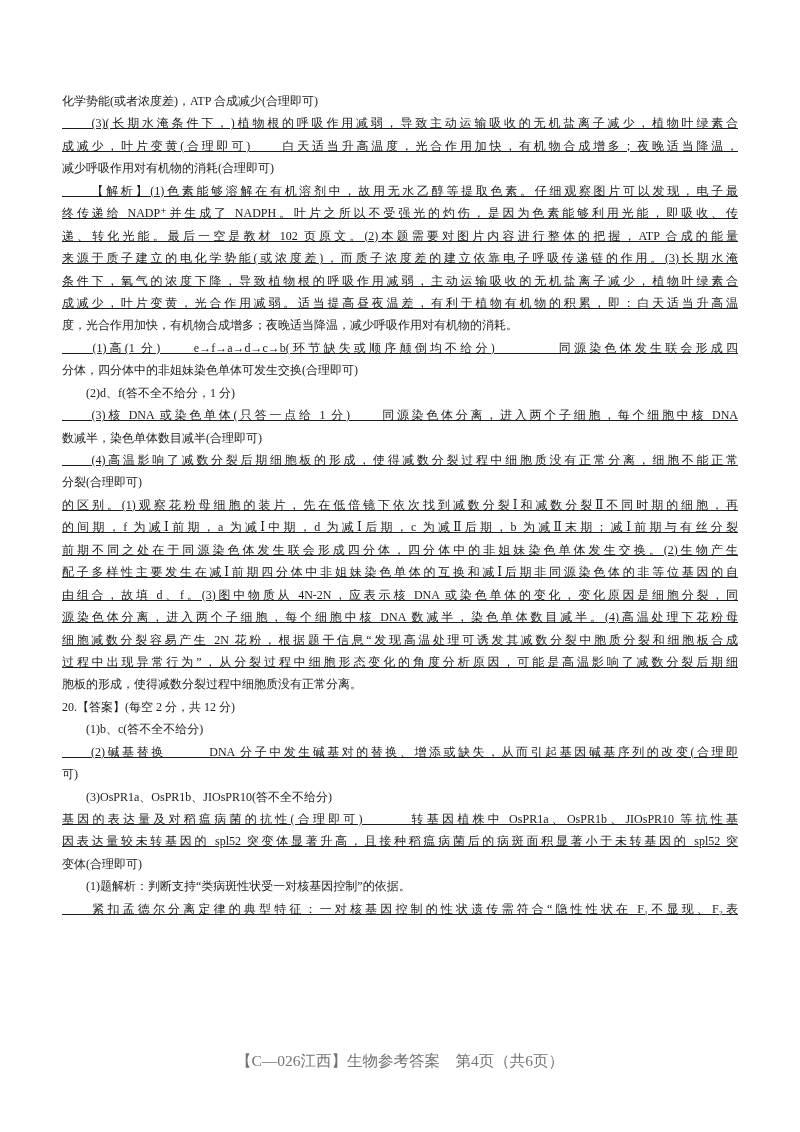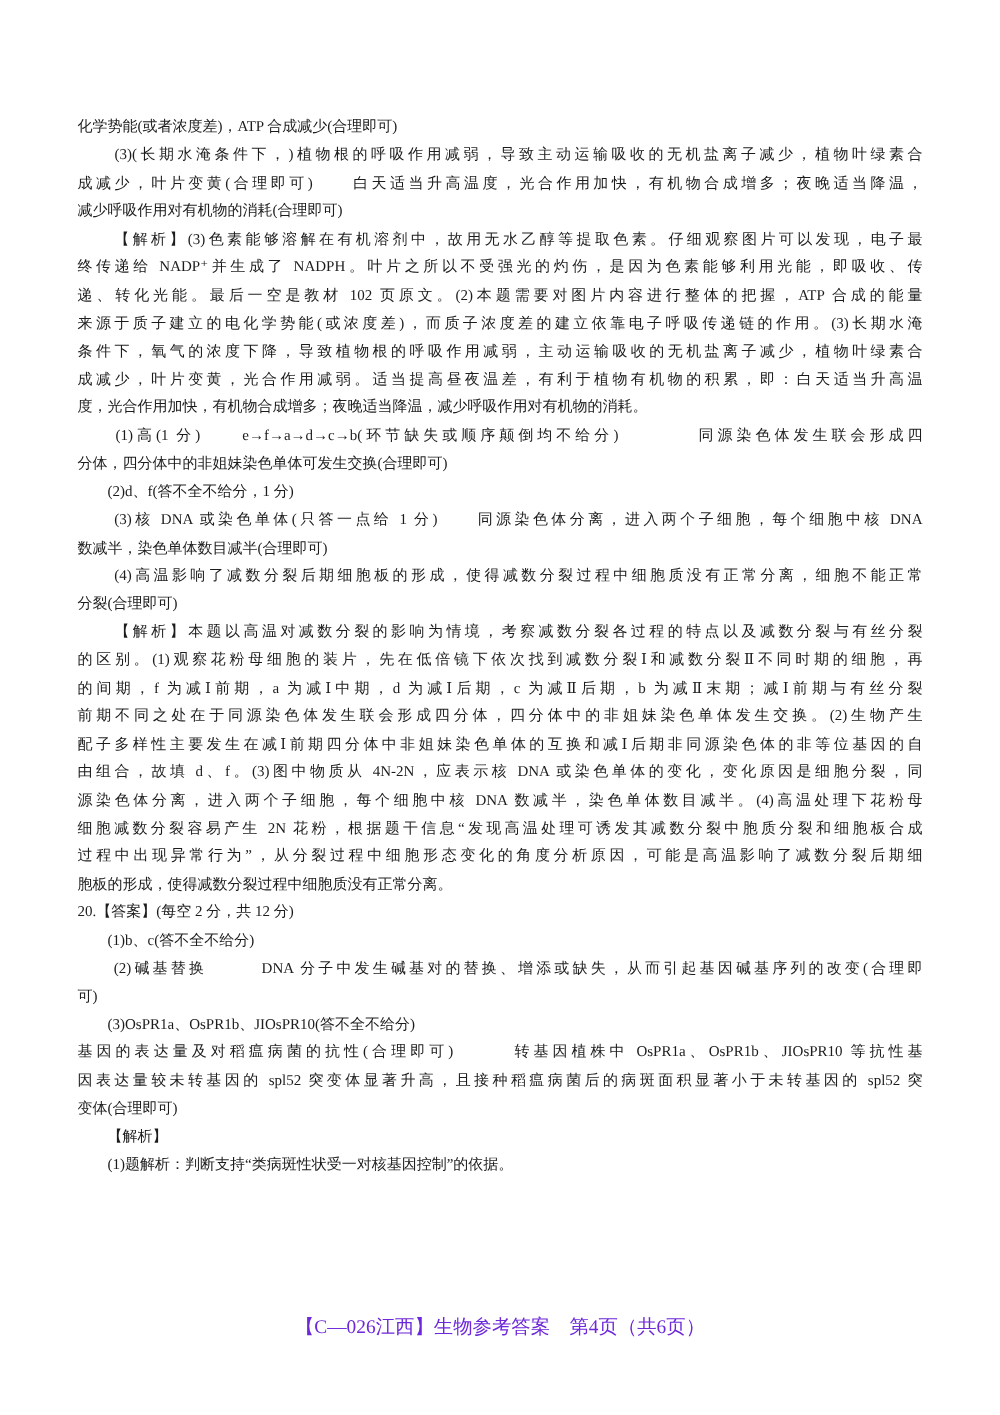--- a/index.html
+++ b/index.html
@@ -27,70 +27,70 @@
   .line {
     height: 22.45px;
     white-space: pre-wrap;
     overflow: visible;
     text-align: left;
   }
   
   .line.j {
     text-align: justify;
     text-align-last: justify;
+    text-decoration: underline;
   }
   .footer {
     position: absolute;
     left: 0;
     top: 1051px;
     width: 100%;
     text-align: center;
     font-size: 15.5px;
-    color: #6d28d9;
+    color: #737373;
   }
 </style>
 </head>
 <body>
 
 <div class="page">
   <div class="doc">
     <div class="line">化学势能(或者浓度差)，ATP 合成减少(合理即可)</div>
     <div class="line j">　　(3)(长期水淹条件下，)植物根的呼吸作用减弱，导致主动运输吸收的无机盐离子减少，植物叶绿素合</div>
     <div class="line j">成减少，叶片变黄(合理即可)　　白天适当升高温度，光合作用加快，有机物合成增多；夜晚适当降温，</div>
     <div class="line">减少呼吸作用对有机物的消耗(合理即可)</div>
-    <div class="line j">　　【解析】(3)色素能够溶解在有机溶剂中，故用无水乙醇等提取色素。仔细观察图片可以发现，电子最</div>
+    <div class="line j">　　【解析】(1)色素能够溶解在有机溶剂中，故用无水乙醇等提取色素。仔细观察图片可以发现，电子最</div>
     <div class="line j">终传递给 NADP⁺并生成了 NADPH。叶片之所以不受强光的灼伤，是因为色素能够利用光能，即吸收、传</div>
     <div class="line j">递、转化光能。最后一空是教材 102 页原文。(2)本题需要对图片内容进行整体的把握，ATP 合成的能量</div>
     <div class="line j">来源于质子建立的电化学势能(或浓度差)，而质子浓度差的建立依靠电子呼吸传递链的作用。(3)长期水淹</div>
     <div class="line j">条件下，氧气的浓度下降，导致植物根的呼吸作用减弱，主动运输吸收的无机盐离子减少，植物叶绿素合</div>
     <div class="line j">成减少，叶片变黄，光合作用减弱。适当提高昼夜温差，有利于植物有机物的积累，即：白天适当升高温</div>
     <div class="line">度，光合作用加快，有机物合成增多；夜晚适当降温，减少呼吸作用对有机物的消耗。</div>
     <div class="line j">　　(1)高(1 分)　　e→f→a→d→c→b(环节缺失或顺序颠倒均不给分)　　　　同源染色体发生联会形成四</div>
     <div class="line">分体，四分体中的非姐妹染色单体可发生交换(合理即可)</div>
     <div class="line">　　(2)d、f(答不全不给分，1 分)</div>
     <div class="line j">　　(3)核 DNA 或染色单体(只答一点给 1 分)　　同源染色体分离，进入两个子细胞，每个细胞中核 DNA</div>
     <div class="line">数减半，染色单体数目减半(合理即可)</div>
     <div class="line j">　　(4)高温影响了减数分裂后期细胞板的形成，使得减数分裂过程中细胞质没有正常分离，细胞不能正常</div>
     <div class="line">分裂(合理即可)</div>
-    <div class="line j">　　【解析】本题以高温对减数分裂的影响为情境，考察减数分裂各过程的特点以及减数分裂与有丝分裂</div>
     <div class="line j">的区别。(1)观察花粉母细胞的装片，先在低倍镜下依次找到减数分裂Ⅰ和减数分裂Ⅱ不同时期的细胞，再</div>
     <div class="line j">的间期，f 为减Ⅰ前期，a 为减Ⅰ中期，d 为减Ⅰ后期，c 为减Ⅱ后期，b 为减Ⅱ末期；减Ⅰ前期与有丝分裂</div>
     <div class="line j">前期不同之处在于同源染色体发生联会形成四分体，四分体中的非姐妹染色单体发生交换。(2)生物产生</div>
     <div class="line j">配子多样性主要发生在减Ⅰ前期四分体中非姐妹染色单体的互换和减Ⅰ后期非同源染色体的非等位基因的自</div>
     <div class="line j">由组合，故填 d、f。(3)图中物质从 4N-2N，应表示核 DNA 或染色单体的变化，变化原因是细胞分裂，同</div>
     <div class="line j">源染色体分离，进入两个子细胞，每个细胞中核 DNA 数减半，染色单体数目减半。(4)高温处理下花粉母</div>
     <div class="line j">细胞减数分裂容易产生 2N 花粉，根据题干信息“发现高温处理可诱发其减数分裂中胞质分裂和细胞板合成</div>
     <div class="line j">过程中出现异常行为”，从分裂过程中细胞形态变化的角度分析原因，可能是高温影响了减数分裂后期细</div>
     <div class="line">胞板的形成，使得减数分裂过程中细胞质没有正常分离。</div>
     <div class="line">20.【答案】(每空 2 分，共 12 分)</div>
     <div class="line">　　(1)b、c(答不全不给分)</div>
     <div class="line j">　　(2)碱基替换　　　DNA 分子中发生碱基对的替换、增添或缺失，从而引起基因碱基序列的改变(合理即</div>
     <div class="line">可)</div>
     <div class="line">　　(3)OsPR1a、OsPR1b、JIOsPR10(答不全不给分)</div>
     <div class="line j">基因的表达量及对稻瘟病菌的抗性(合理即可)　　　转基因植株中 OsPR1a、OsPR1b、JIOsPR10 等抗性基</div>
     <div class="line j">因表达量较未转基因的 spl52 突变体显著升高，且接种稻瘟病菌后的病斑面积显著小于未转基因的 spl52 突</div>
     <div class="line">变体(合理即可)</div>
-    <div class="line">　　【解析】</div>
     <div class="line">　　(1)题解析：判断支持“类病斑性状受一对核基因控制”的依据。</div>
+    <div class="line j">　　紧扣孟德尔分离定律的典型特征：一对核基因控制的性状遗传需符合“隐性性状在 F₁不显现、F₂表</div>
   </div>
 
   <div class="footer">【C—026江西】生物参考答案　第4页（共6页）</div>
 </div>
 
 </body></html>

